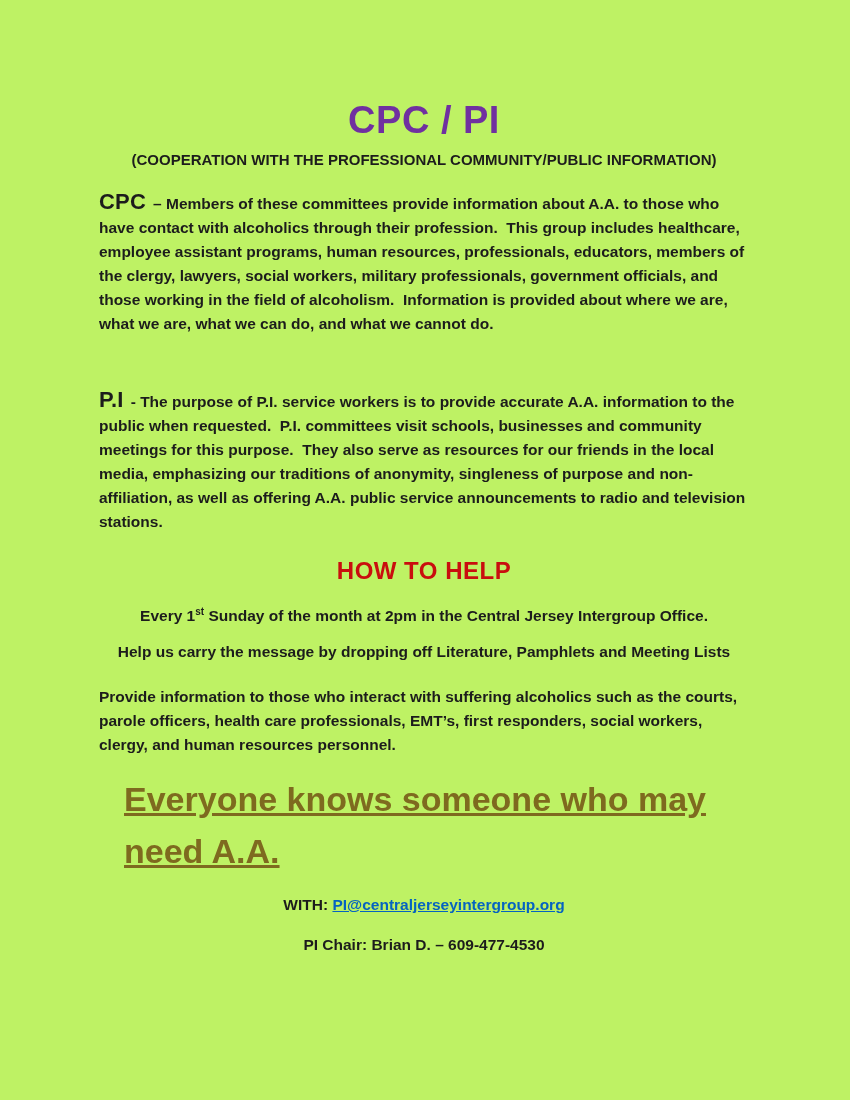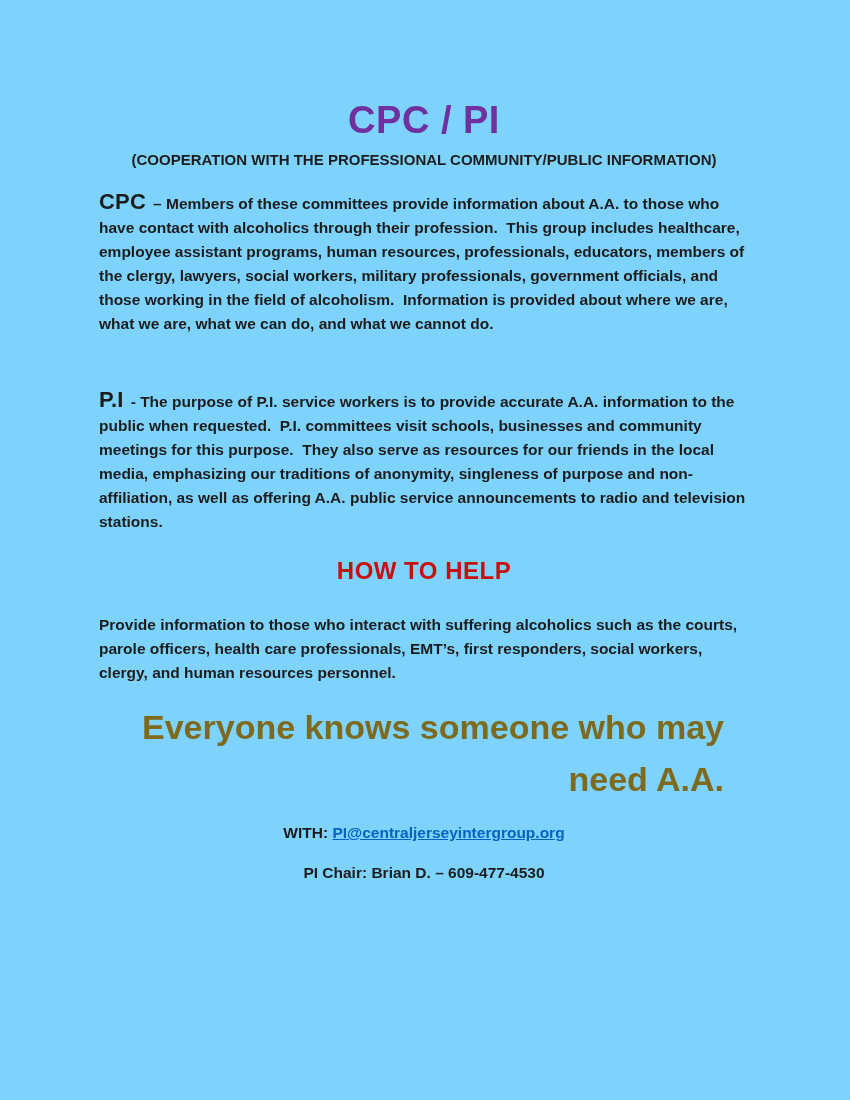--- a/index.html
+++ b/index.html
@@ -5,21 +5,21 @@
   html, body {
     margin: 0;
     padding: 0;
     background: #ffffff;
   }
   .page {
     position: relative;
     width: 850px;
     height: 1100px;
     margin: 0 auto;
-    background: #7dd3fc;
+    background: #bef264;
     box-sizing: border-box;
     padding: 98px 101px 0 99px;
     font-family: "Liberation Sans", sans-serif;
     font-weight: 700;
     color: var(--text-black, #1c1c1c);
     overflow: hidden;
   }
   .title {
     margin: 0;
     text-align: center;
@@ -69,24 +69,25 @@
     vertical-align: super;
     line-height: 0;
   }
   .body-para.provide {
     margin-top: 21px;
     white-space: pre-wrap;
   }
   .tagline {
     margin: 16px auto 0 auto;
     max-width: 600px;
-    text-align: right;
+    text-align: left;
     font-size: 34px;
     line-height: 52px;
     color: var(--tagline-gold, #7E6A1F);
+    text-decoration: underline;
   }
   .contact { margin-top: 16px; }
   .email-link {
     color: var(--link-blue, #0563C1);
     text-decoration: underline;
     cursor: pointer;
   }
 </style>
 </head>
 <body>
@@ -97,21 +98,23 @@
 
   <p class="subtitle">(COOPERATION WITH THE PROFESSIONAL COMMUNITY/PUBLIC INFORMATION)</p>
 
   <p class="body-para"><span class="runin">CPC</span><span>– Members of these committees provide information about A.A. to those who have contact with alcoholics through their profession.  This group includes healthcare, employee assistant programs, human resources, professionals, educators, members of the clergy, lawyers, social workers, military professionals, government officials, and those working in the field of alcoholism.  Information is provided about where we are, what we are, what we can do, and what we cannot do.</span></p>
 
   <p class="body-para pi"><span class="runin">P.I</span><span>- The purpose of P.I. service workers is to provide accurate A.A. information to the public when requested.  P.I. committees visit schools, businesses and community meetings for this purpose.  They also serve as resources for our friends in the local media, emphasizing our traditions of anonymity, singleness of purpose and non-affiliation, as well as offering A.A. public service announcements to radio and television stations.</span></p>
 
   <h2 class="how">HOW TO HELP</h2>
 
 
+  <p class="center-line"><span>Every 1</span><sup>st</sup><span> Sunday of the month at 2pm in the Central Jersey Intergroup Office.</span></p>
 
+  <p class="center-line">Help us carry the message by dropping off Literature, Pamphlets and Meeting Lists</p>
 
   <p class="body-para provide">Provide information to those who interact with suffering alcoholics such as the courts, parole officers, health care professionals, EMT’s, first responders, social workers, clergy, and human resources personnel.</p>
 
   <h2 class="tagline">Everyone knows someone who may need A.A.</h2>
 
   <p class="center-line contact"><span>WITH: </span><a class="email-link" href="#">PI@centraljerseyintergroup.org</a></p>
 
   <p class="center-line contact">PI Chair: Brian D. – 609-477-4530</p>
 
 </div>

